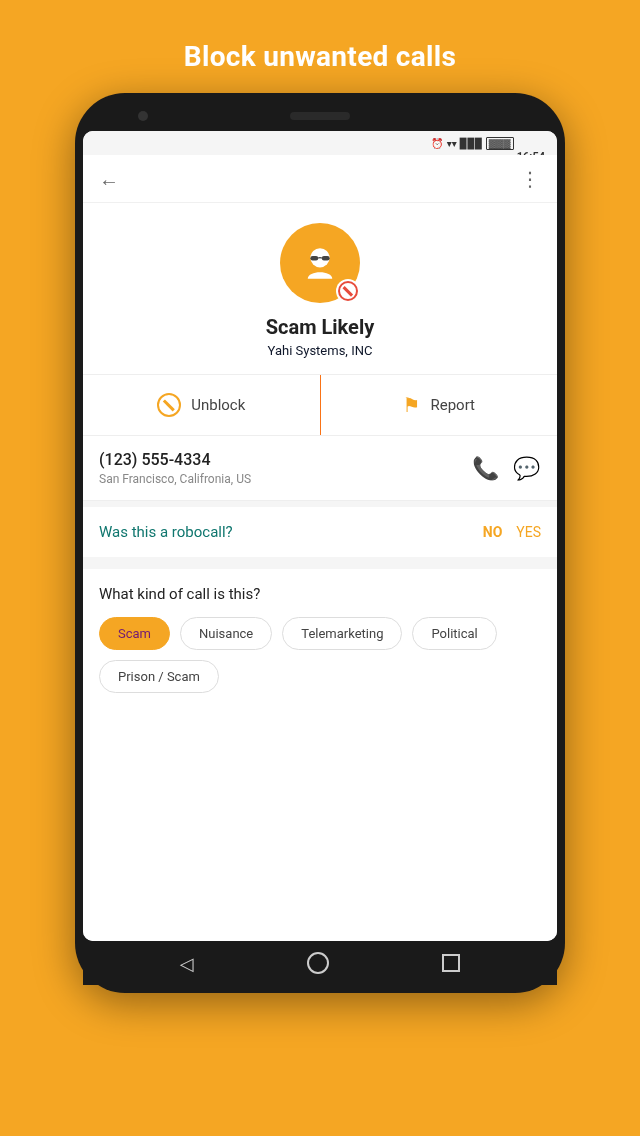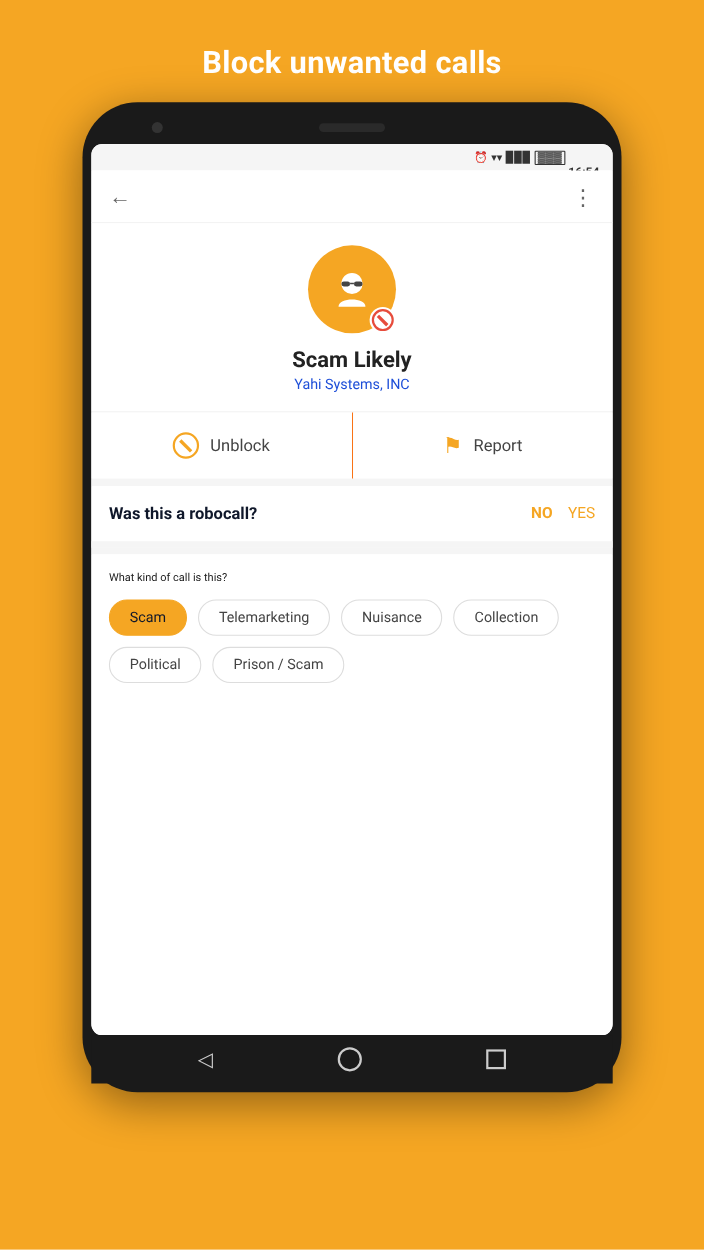--- a/index.html
+++ b/index.html
@@ -181,21 +181,21 @@
 
     .contact-name {
       font-size: 20px;
       font-weight: bold;
       color: #222;
       margin-bottom: 4px;
     }
 
     .contact-company {
       font-size: 13px;
-      color: #1d4ed8;
+      color: #0f172a;
     }
 
     .action-buttons {
       display: flex;
       border-top: 1px solid #eee;
       border-bottom: 1px solid #eee;
     }
 
     .action-btn {
       flex: 1;
@@ -262,22 +262,21 @@
     }
 
     .robocall-row {
       display: flex;
       align-items: center;
       justify-content: space-between;
     }
 
     .robocall-question {
       font-size: 15px;
-      color: #0f172a;
-      font-weight: bold;
+      color: #0f766e;
     }
 
     .robocall-answers {
       display: flex;
       gap: 14px;
     }
 
     .answer-no {
       font-size: 14px;
       font-weight: bold;
@@ -292,21 +291,21 @@
       cursor: pointer;
     }
 
     .call-type-section {
       padding: 16px;
       background: white;
       flex: 1;
     }
 
     .call-type-title {
-      font-size: 10px;
+      font-size: 15px;
       color: #222;
       margin-bottom: 14px;
     }
 
     .call-type-grid {
       display: flex;
       flex-wrap: wrap;
       gap: 10px;
     }
 
@@ -315,21 +314,21 @@
       border-radius: 22px;
       border: 1.5px solid #ddd;
       font-size: 13px;
       color: #444;
       cursor: pointer;
       background: white;
     }
 
     .call-type-chip.active {
       background: #F5A623;
-      color: #0f172a;
+      color: #701a75;
       border-color: #F5A623;
     }
 
     .phone-bottom-bar {
       height: 44px;
       background: #1a1a1a;
       display: flex;
       align-items: center;
       justify-content: space-around;
       padding: 0 40px;
@@ -417,43 +416,56 @@
         </span>
         <span class="action-btn-label">Unblock</span>
       </div>
       <div class="action-btn">
 
         <span style="color:#F5A623; font-size:20px;">⚑</span>
         <span class="action-btn-label">Report</span>
       </div>
     </div>
 
+    <div class="phone-info-section">
+      <div class="phone-info-row">
+        <div class="phone-details">
+          <div class="phone-number">(123) 555-4334</div>
+          <div class="phone-location">San Francisco, Califronia, US</div>
+        </div>
+        <div class="phone-actions">
+
+          <span style="color:#F5A623; font-size:22px; cursor:pointer;">📞</span>
+
+          <span style="color:#aaa; font-size:22px; cursor:pointer;">💬</span>
+        </div>
+      </div>
+    </div>
 
     <div class="separator-line"></div>
 
     <div class="robocall-section">
       <div class="robocall-row">
         <span class="robocall-question">Was this a robocall?</span>
         <div class="robocall-answers">
           <span class="answer-no">NO</span>
           <span class="answer-yes">YES</span>
         </div>
       </div>
     </div>
 
     <div class="separator-line"></div>
 
     <div class="call-type-section">
       <div class="call-type-title">What kind of call is this?</div>
       <div class="call-type-grid">
 
       <div class="call-type-chip active">Scam</div>
+          <div class="call-type-chip">Nuisance</div>
           <div class="call-type-chip">Telemarketing</div>
-          <div class="call-type-chip">Nuisance</div>
-          <div class="call-type-chip">Collection</div>
           <div class="call-type-chip">Political</div>
           <div class="call-type-chip">Prison / Scam</div>
         </div>
     </div>
 
   </div>
 
   <div class="phone-bottom-bar">
     <span class="nav-icon" style="font-size:18px; color:#ccc;">◁</span>
     <span class="nav-icon" style="font-size:20px; width:22px; height:22px; border:2px solid #ccc; border-radius:50%; display:inline-flex; align-items:center; justify-content:center;"></span>

